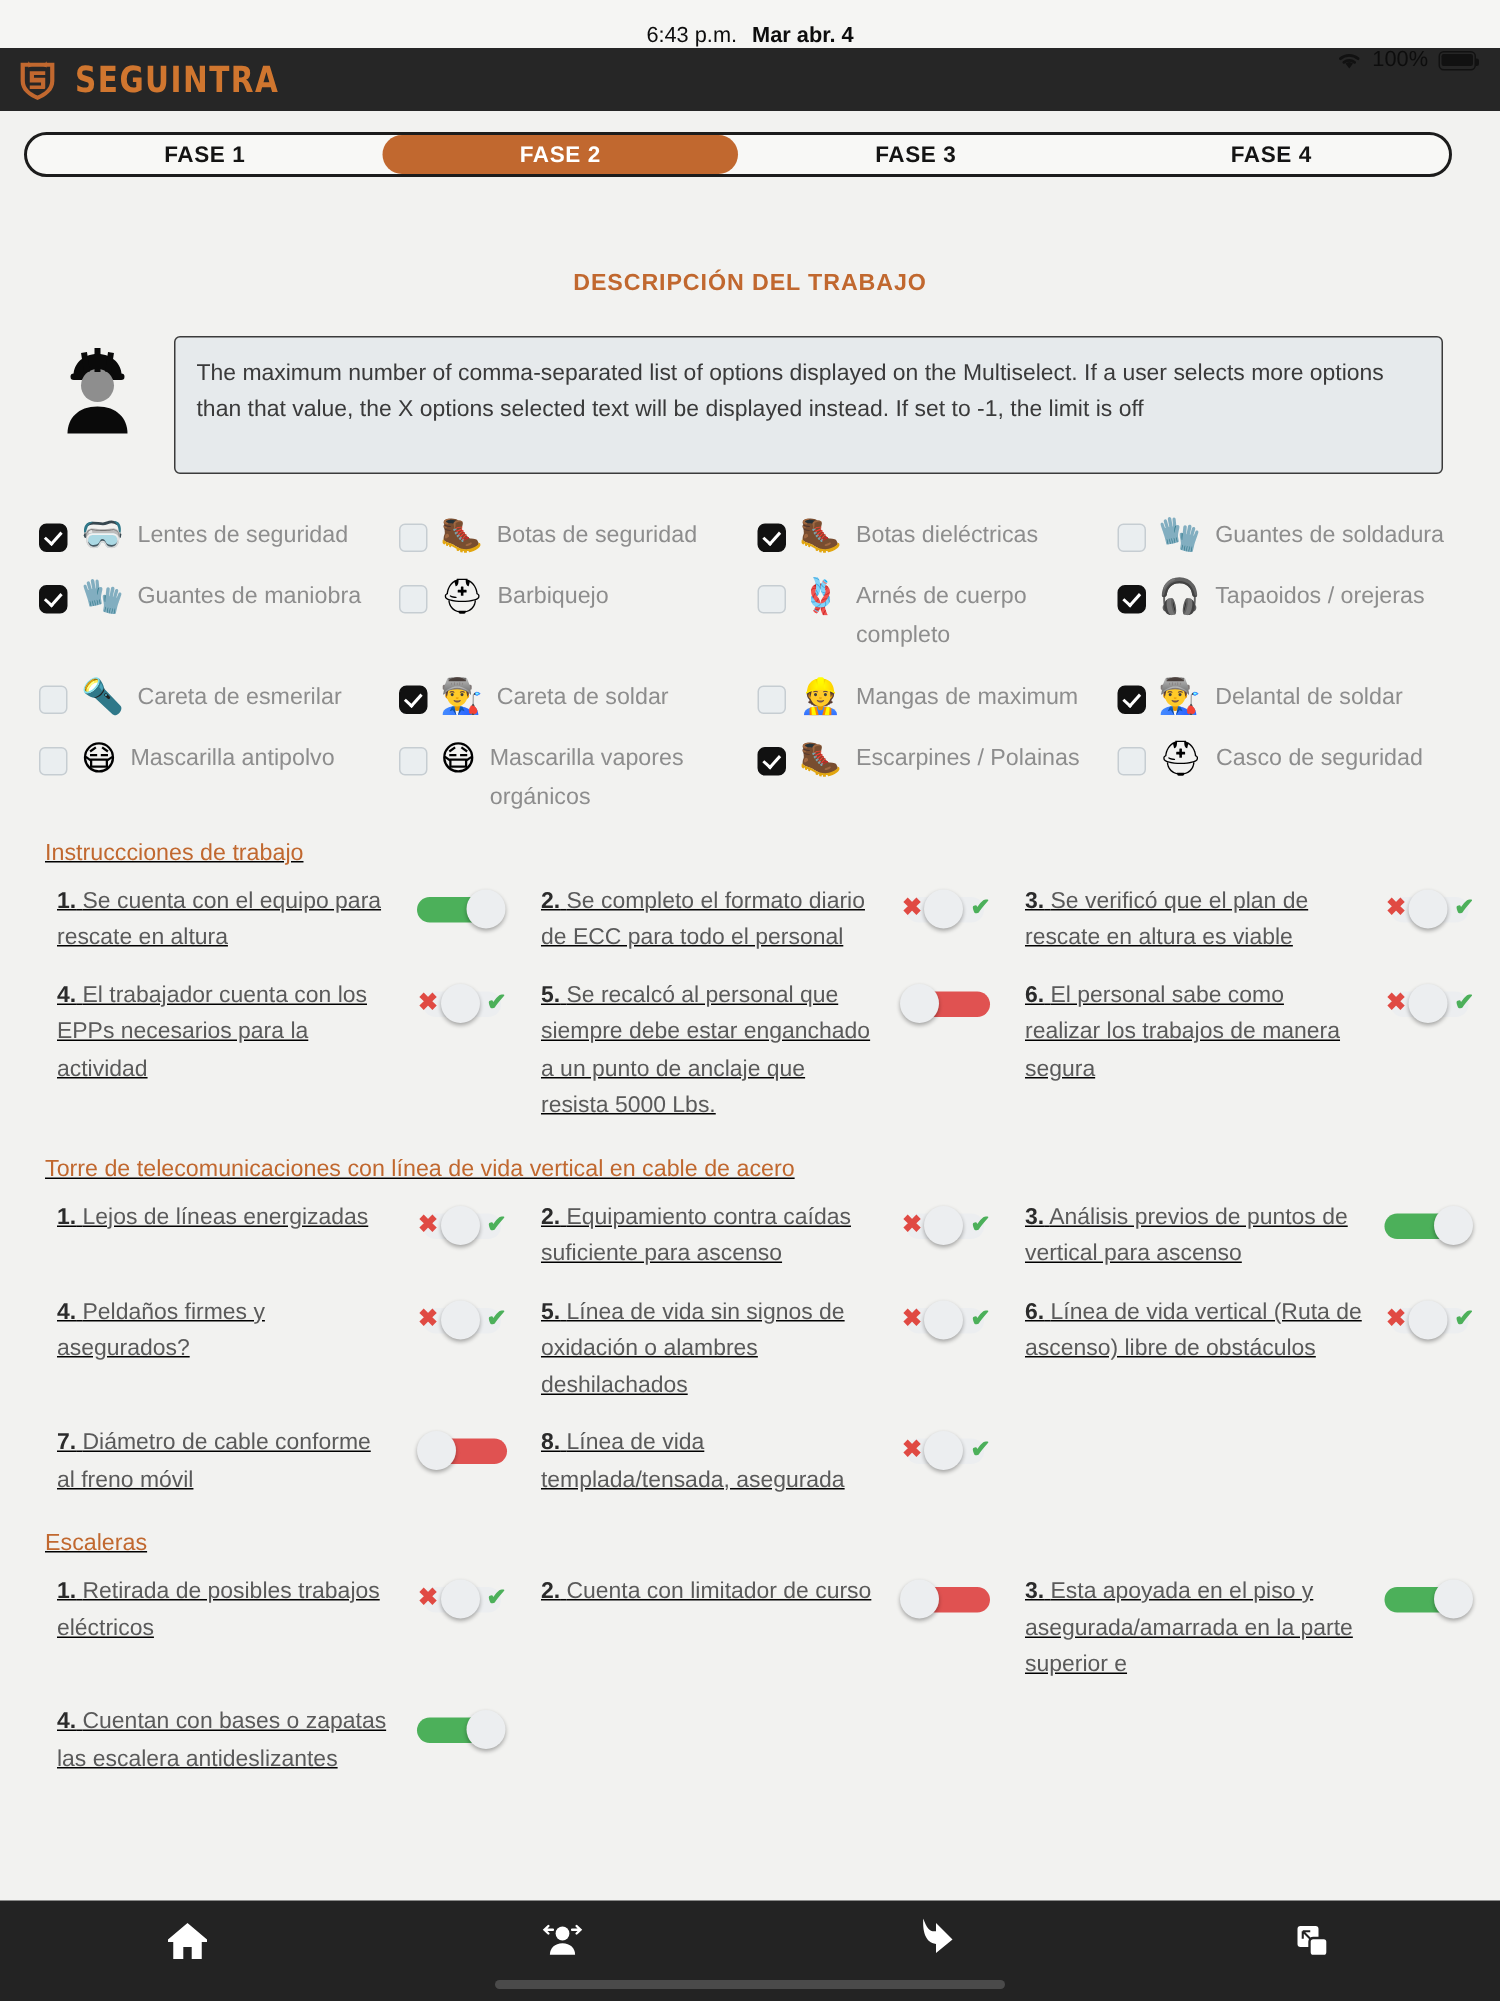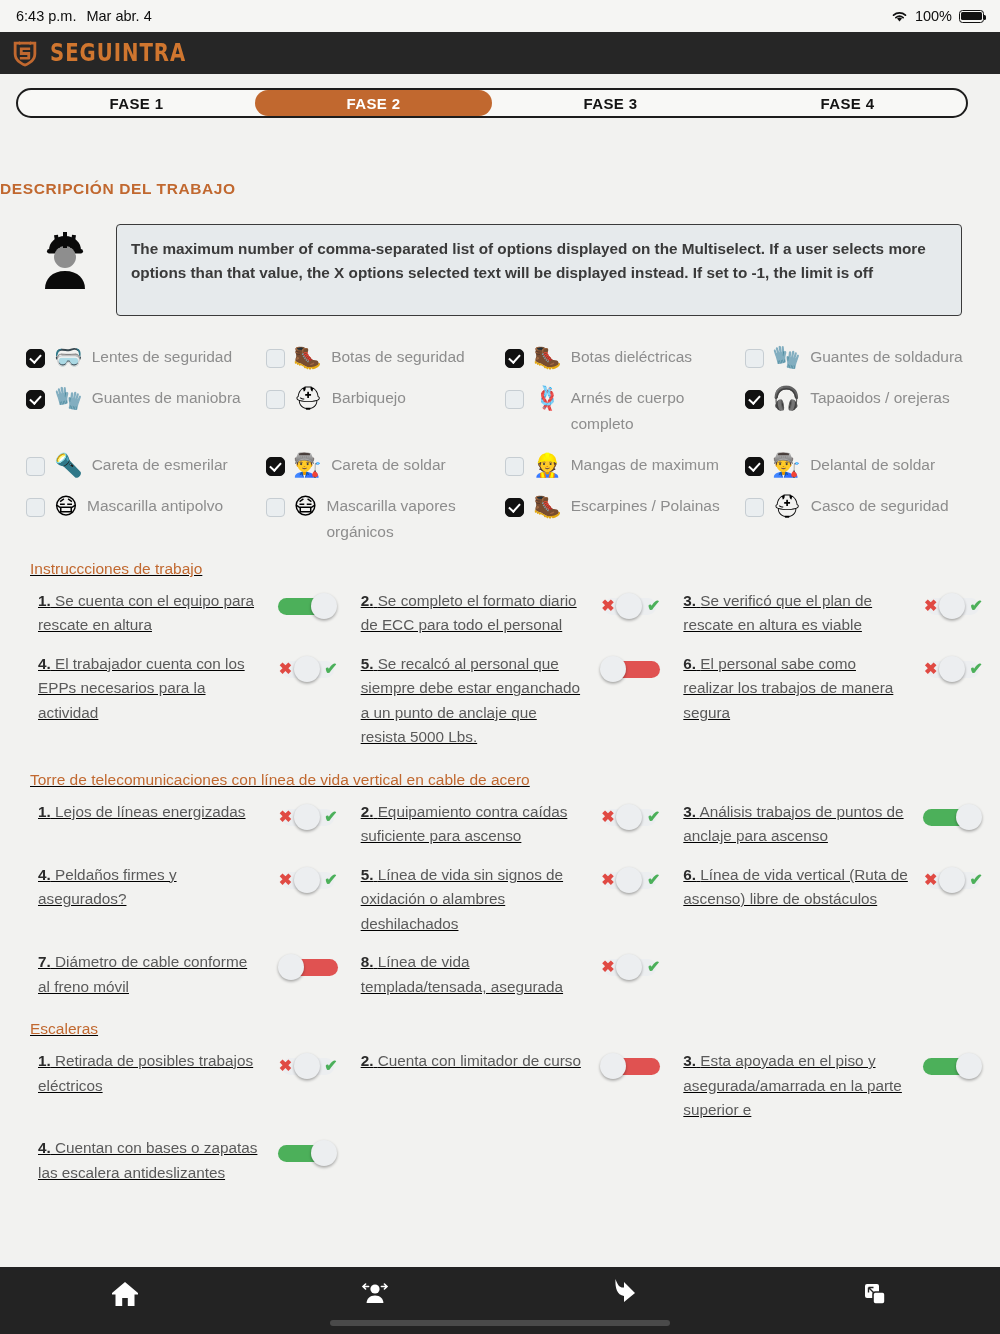--- a/index.html
+++ b/index.html
@@ -7,25 +7,25 @@
     width: 1000px; height: 1334px;
     background: #f2f2f0;
     font-family: "Liberation Sans", sans-serif;
     overflow: hidden;
   }
 
   
   .statusbar {
     height: 24px; background: #f5f5f3;
     display: flex; align-items: center;
-    padding: 16px 16px; font-size: 14.5px; color: #0d0d0d;
+    padding: 16px 16px; font-size: 14.5px; color: #0d0d0d; flex-direction: column;
   }
   .sb-left { display: flex; align-items: baseline; gap: 10px; }
   .sb-time { font-size: 14.5px; }
-  .sb-date { font-size: 14.5px; }
+  .sb-date { font-size: 14.5px; font-weight: bold; }
   .sb-right { margin-left: auto; display: flex; align-items: center; gap: 7px; }
   .sb-pct { font-size: 14.5px; }
   .batt { width: 25px; height: 13px; border: 1.6px solid #111; border-radius: 3.5px; position: relative; }
   .batt i { position: absolute; left: 1.2px; top: 1.2px; bottom: 1.2px; right: 1.2px; background: #111; border-radius: 1.5px; display: block; }
   .batt::after { content: ""; position: absolute; right: -3.4px; top: 4px; width: 2px; height: 5px; background: #111; border-radius: 0 1.5px 1.5px 0; }
 
   
   .appbar {
     height: 42px; background: #262626;
     display: flex; align-items: center; padding: 0 0 0 10px; gap: 10px;
@@ -45,31 +45,31 @@
   }
   .phase {
     flex: 1; display: flex; align-items: center; justify-content: center;
     font-size: 15px; font-weight: bold; color: #141414;
     letter-spacing: .4px;
   }
   .phase.active { background: #c1682f; color: #ffffff; border-radius: 16px; }
 
   
   .sect-title {
-    color: #c1682f; font-weight: bold;
+    text-align: center; color: #c1682f; font-weight: bold;
     font-size: 15.5px; letter-spacing: .6px; margin-top: 62px;
   }
 
   
   .descrow { display: flex; align-items: flex-start; padding: 26px 38px 0 34px; gap: 20px; }
   .worker-ico { width: 62px; height: 66px; flex: none; margin-top: 6px; }
   .descbox {
     flex: 1; min-height: 92px; background: #e6eaec; border: 1.5px solid #3b3b3b;
     border-radius: 4px; padding: 12px 14px; color: #3a3a3a;
-    font-size: 15.3px; line-height: 1.55; font-weight: bold;
+    font-size: 15.3px; line-height: 1.55;
   }
 
   
   .eppgrid {
     display: grid; grid-template-columns: repeat(4, 1fr);
     padding: 28px 16px 0 26px; row-gap: 14px;
   }
   .eppitem { display: flex; align-items: flex-start; gap: 9px; padding-right: 6px; }
   .cbox {
     width: 19px; height: 19px; flex: none; margin-top: 5px;
@@ -356,21 +356,21 @@
             <div class="qtoggle">
               <div class="tg mid">
                 <div class="track"></div>
                 <span class="mk x">✖</span>
                 <span class="mk v">✔</span>
                 <div class="knob"></div>
               </div>
             </div>
           </div>
           <div class="qitem">
-            <div class="qtext"><b>3.</b> <span>Análisis trabajos de puntos de anclaje para ascenso</span></div>
+            <div class="qtext"><b>3.</b> <span>Análisis previos de puntos de vertical para ascenso</span></div>
             <div class="qtoggle">
               <div class="tg on">
                 <div class="track"></div>
                 <div class="knob"></div>
               </div>
             </div>
           </div>
           <div class="qitem">
             <div class="qtext"><b>4.</b> <span>Peldaños firmes y asegurados?</span></div>
             <div class="qtoggle">

